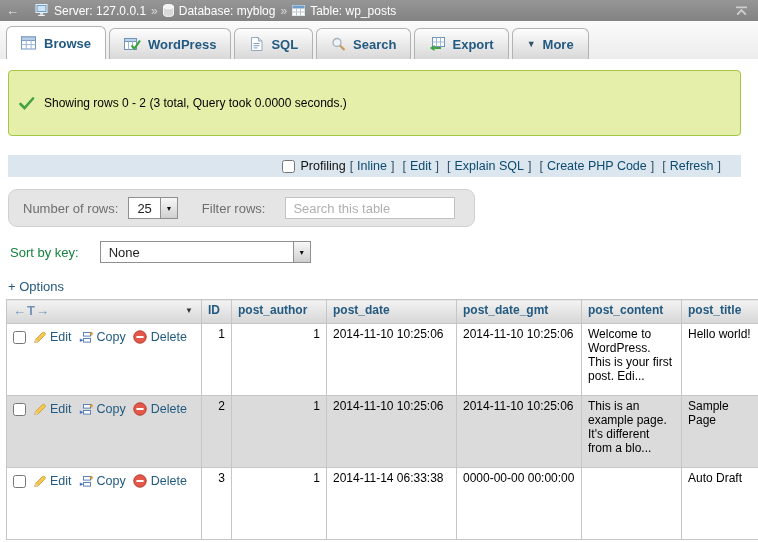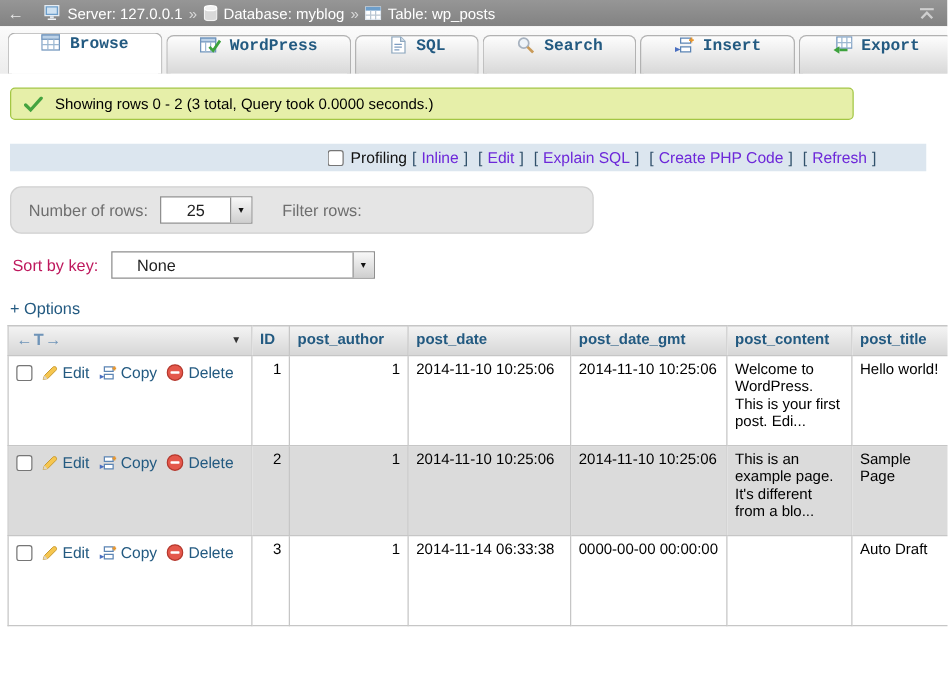--- a/index.html
+++ b/index.html
@@ -11,67 +11,67 @@
             display:flex; align-items:center; padding:0 10px 0 6px;
             font-size:12px; color:#fff; }
   .back-arrow { color:#e8e8e8; font-size:13px; margin-right:16px; cursor:pointer; }
   .crumb-item { display:flex; align-items:center; gap:5px; cursor:pointer; }
   .crumb-sep { color:#d8d8d8; margin:0 5px; }
   .collapse { margin-left:auto; cursor:pointer; display:flex; align-items:center; }
 
   
   .tabbar { height:38px; background:linear-gradient(#fbfbfb,#ececec);
             display:flex; align-items:flex-end; padding-left:6px; }
-  .tab { display:flex; gap:7px; height:31px;
-         padding:0 26px; margin-right:3px;
+  .tab { display:flex; align-items:center; gap:7px; height:31px;
+         padding:0 14px; margin-right:3px;
          border:1px solid #b2b2b2; border-bottom:none; border-radius:6px 6px 0 0;
          background:linear-gradient(#fdfdfd,#d8d8d8);
-         color:#235a81; font-size:13px; font-weight:bold; cursor:pointer; white-space:nowrap;font-family:Liberation Mono, monospace; }
+         color:#235a81; font-size:13px; font-weight:bold; cursor:pointer; white-space:nowrap; }
   .tab.active { background:#fff; height:33px; }
   .more-caret { font-size:9px; color:#33536b; }
 
   
-  .msg { margin:11px 0 0 8px; width:675px; background:#e6efa9;
-         border:1px solid #a3c644; border-radius:4px; padding:5px 10px;
+  .msg { margin:11px 0 0 8px; width:733px; background:#e6efa9;
+         border:1px solid #a3c644; border-radius:4px; padding:25px 10px;
          font-size:12px; color:#000; display:flex; align-items:center; gap:9px; }
 
   
   .sqlbox { margin:19px 0 0 8px; width:733px; }
   .sqlquery { background:#f5f5f5; padding:26px 10px 22px 28px;
               font-family:"DejaVu Sans Mono", monospace; font-size:12px; color:#000; }
   .kw { color:#00008b; font-weight:bold; }
   .kw-doc { text-decoration:underline dotted; text-underline-offset:3px; cursor:pointer; }
   .ident { color:#8e2a8e; }
   .sqlfooter { background:#dce6ef; height:22px; display:flex; align-items:center;
-               justify-content:flex-end; padding-right:36px; font-size:12.5px; color:#111; }
+               justify-content:flex-end; padding-right:16px; font-size:12.5px; color:#111; }
   .sqlfooter input { margin-right:5px; }
   .bracket { color:#31516b; margin:0 4px; }
-  .blue-link { color:#6d28d9; cursor:pointer; text-decoration:none; }
+  .blue-link { color:#0c4a6e; cursor:pointer; text-decoration:none; }
 
   
   .controls { margin:12px 0 0 8px; width:467px; height:38px; background:#e5e5e5;
               border:1px solid #d0d0d0; border-radius:9px; display:flex;
               align-items:center; padding:0 14px; font-size:13px; color:#6e6e6e; }
   .ctl-label { margin-right:10px; }
   .combo { display:inline-flex; align-items:stretch; border:1px solid #8f8f8f;
            background:#fff; height:22px; cursor:pointer; }
-  .combo-value { padding:0 20px; font-size:13px; color:#222; display:flex; align-items:center; }
+  .combo-value { padding:0 8px; font-size:13px; color:#222; display:flex; align-items:center; }
   .combo-btn { width:17px; background:linear-gradient(#f8f8f8,#cfcfcf);
                border-left:1px solid #8f8f8f; display:flex; align-items:center;
                justify-content:center; font-size:7px; color:#111; }
   .filter-wrap { margin-left:24px; display:flex; align-items:center;gap:10px; }
   .filter-input { width:170px; height:22px; border:1px solid #c2c2c2;
                   font-size:13px; padding:0 7px; color:#333;
                   font-family:"Liberation Sans", sans-serif; }
   .filter-input::placeholder { color:#b0b0b0; }
 
   
   .sortrow { margin:14px 0 0 10px; display:flex; align-items:center;
              font-size:13px; color:#4a4a4a; }
-  .sortrow .ctl-label { margin-right:10px; color:#be185d; }
+  .sortrow .ctl-label { margin-right:21px; color:#15803d; }
   .sort-value { width:192px;text-align:right; }
   .options { margin:16px 0 0 8px; font-size:13px; color:#235a81;
              cursor:pointer; display:inline-block; }
 
   
   table.data { border-collapse:collapse; table-layout:fixed; width:755px;
                margin:4px 0 0 6px; font-size:12px; }
   table.data th, table.data td { border:1px solid #c6c6c6; padding:3px 6px;
                vertical-align:top; overflow:hidden; }
   thead th { background:linear-gradient(#f3f3f3,#d6d6d6); color:#235a81;
@@ -170,29 +170,20 @@
     <span>SQL</span>
   </div>
   <div class="tab">
     <svg width="15" height="14" viewBox="0 0 15 14">
       <circle cx="6" cy="5.5" r="4" fill="#eef3f8" stroke="#a7b2bf" stroke-width="1.4"></circle>
       <line x1="9" y1="8.5" x2="13.5" y2="13" stroke="#c99a58" stroke-width="2.2"></line>
     </svg>
     <span>Search</span>
   </div>
   <div class="tab">
-    <svg width="16" height="14" viewBox="0 0 16 14">
-      <rect x="5.5" y="1.5" width="8" height="4" fill="#ffffff" stroke="#5b84b4"></rect>
-      <rect x="5.5" y="8.5" width="8" height="4" fill="#ffffff" stroke="#5b84b4"></rect>
-      <path d="M1 8.5 L5.5 10.5 L1 12.5 Z" fill="#4a6fc0"></path>
-      <path d="M14.2 1 v4 M12.2 3 h4" stroke="#e8972f" stroke-width="1.4"></path>
-    </svg>
-    <span>Insert</span>
-  </div>
-  <div class="tab">
     <svg width="16" height="15" viewBox="0 0 16 15">
       <rect x="3.5" y="0.5" width="12" height="9" fill="#ffffff" stroke="#7095bd"></rect>
       <line x1="7.5" y1="0.5" x2="7.5" y2="9.5" stroke="#9db8d2"></line>
       <line x1="11.5" y1="0.5" x2="11.5" y2="9.5" stroke="#9db8d2"></line>
       <line x1="3.5" y1="5" x2="15.5" y2="5" stroke="#9db8d2"></line>
       <path d="M5.5 8 L0.8 11 L5.5 14 Z" fill="#3da23d"></path>
       <rect x="5.5" y="10" width="6.5" height="2" fill="#3da23d"></rect>
     </svg>
     <span>Export</span>
   </div>
@@ -237,20 +228,21 @@
 <div class="controls">
   <span class="ctl-label">Number of rows:</span>
   <span class="combo">
     <span class="combo-value">25</span>
     <span class="combo-btn">
         <span>▼</span>
       </span>
   </span>
   <span class="filter-wrap">
     <span class="ctl-label">Filter rows:</span>
+    <input class="filter-input" type="text" placeholder="Search this table" style="">
   </span>
 </div>
 
 
 <div class="sortrow">
   <span class="ctl-label">Sort by key:</span>
   <span class="combo">
     <span class="combo-value sort-value">None</span>
     <span class="combo-btn">
         <span>▼</span>

